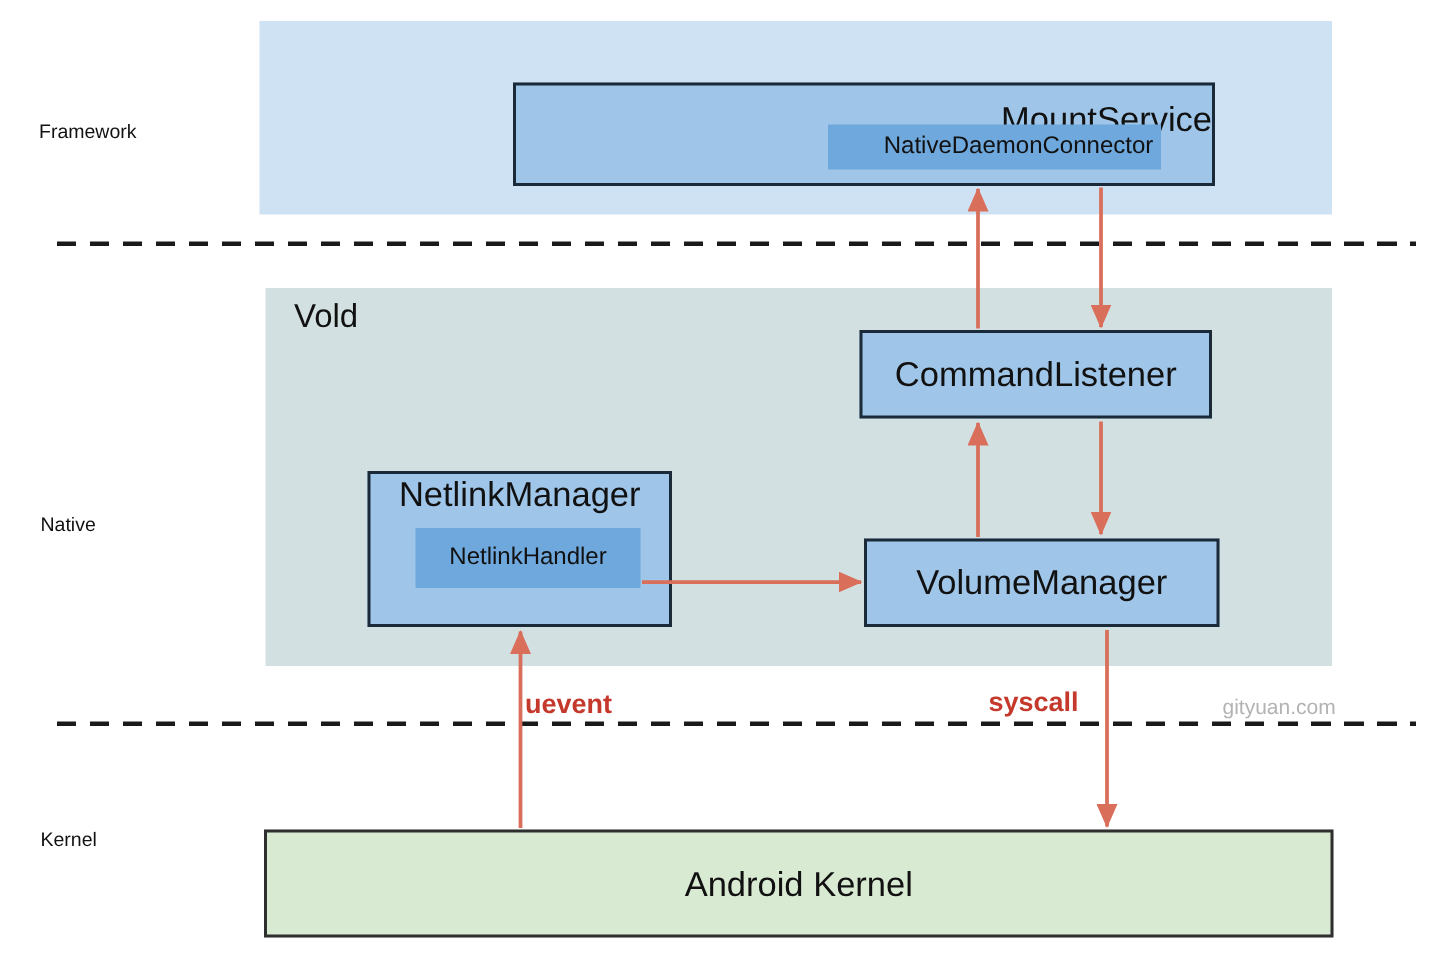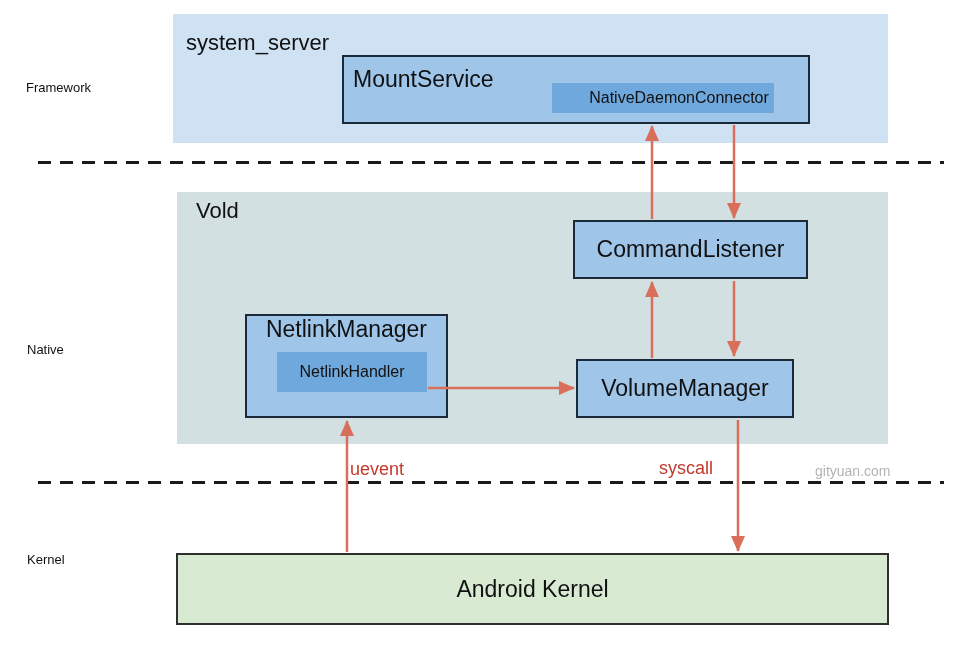--- a/index.html
+++ b/index.html
@@ -37,39 +37,38 @@
     background:var(--inner-box-bg);
     font-size:16px;
     display:flex;align-items:center;justify-content:center;
   }
   .dash-line{
     height:3px;
     background:repeating-linear-gradient(90deg,
       var(--dashed-line) 0, var(--dashed-line) 13px,
       transparent 13px, transparent 22px);
   }
-  .arrow-label{font-size:18px;font-weight:normal;color:var(--arrow-label);line-height:20px;}
+  .arrow-label{font-size:18px;font-weight:bold;color:var(--arrow-label);line-height:20px;}
   .watermark{font-size:14px;color:var(--watermark);line-height:15px;}
   #arrows{position:absolute;left:0;top:0;pointer-events:none;}
   #arrows line{stroke:var(--arrow);stroke-width:2.5px;}
   #arrows marker path{fill:var(--arrow);}
-  .pad-ms{padding:9px 0 0 9px;}
+  .pad-ms{padding:9px 0 0 9px;text-align:right;}
   .pad-nm{text-align:center;}
 </style>
 </head>
 <body>
 
 <div id="stage">
 
   <div class="abs layer-label" style="left:26px;top:77px;">Framework</div>
   <div class="abs layer-label" style="left:27px;top:339px;">Native</div>
   <div class="abs layer-label" style="left:27px;top:549px;">Kernel</div>
 
   <div class="abs" style="left:173px;top:14px;width:715px;height:129px;background:var(--framework-container-bg);"></div>
-  <div class="abs container-label" style="left:186px;top:30px;">system_server</div>
 
   <div class="abs big-box pad-ms" style="left:342px;top:55px;width:468px;height:69px;">
     <span>MountService</span>
   </div>
   <div class="abs inner-box" style="left:552px;top:83px;width:222px;height:30px;padding-left:32px;">
     <span>NativeDaemonConnector</span>
   </div>
 
   <div class="abs dash-line" style="left:38px;top:161px;width:906px;"></div>
   <div class="abs dash-line" style="left:38px;top:481px;width:906px;"></div>
@@ -81,21 +80,21 @@
     <span>CommandListener</span>
   </div>
 
   <div class="abs big-box pad-nm" style="left:245px;top:314px;width:203px;height:104px;">
     <span>NetlinkManager</span>
   </div>
   <div class="abs inner-box" style="left:277px;top:352px;width:150px;height:40px;">
     <span>NetlinkHandler</span>
   </div>
 
-  <div class="abs big-box centered" style="left:576px;top:359px;width:218px;height:59px;">
+  <div class="abs big-box centered" style="left:576px;top:359px;width:237px;height:59px;">
     <span>VolumeManager</span>
   </div>
 
   <div class="abs big-box centered" style="left:176px;top:553px;width:713px;height:72px;background:var(--kernel-box-bg);border-color:#2f2f2f;">
     <span>Android Kernel</span>
   </div>
 
   <div class="abs arrow-label" style="left:350px;top:459px;">uevent</div>
   <div class="abs arrow-label" style="left:659px;top:458px;">syscall</div>
   <div class="abs watermark" style="left:815px;top:464px;">gityuan.com</div>

